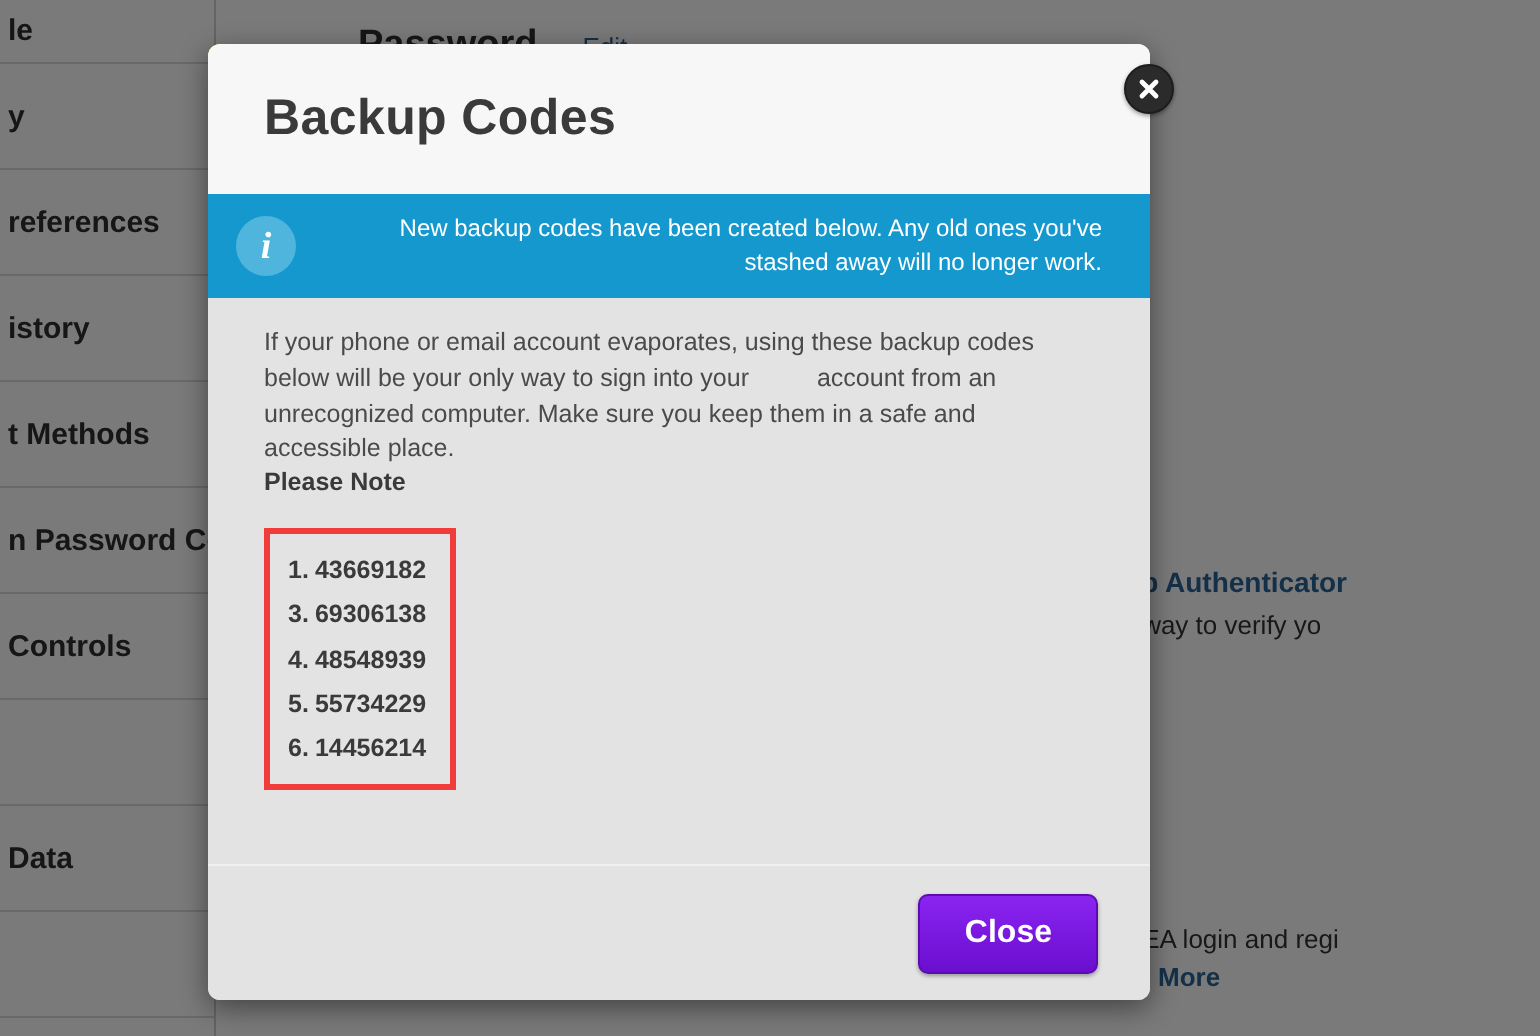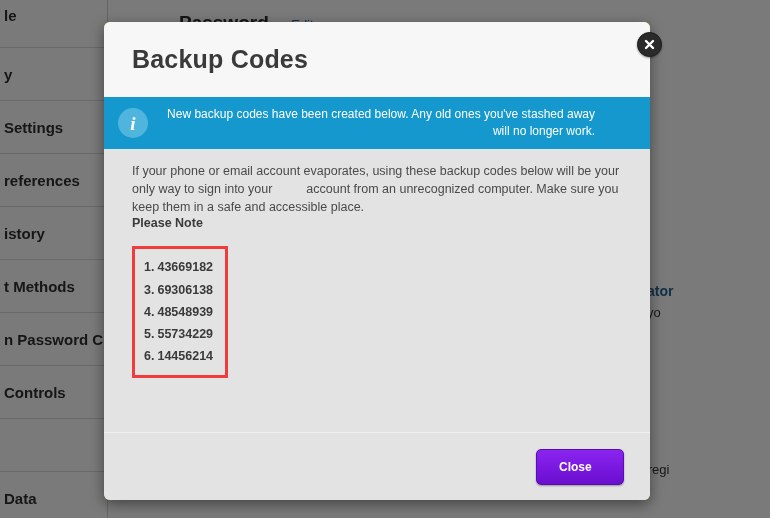--- a/index.html
+++ b/index.html
@@ -39,21 +39,21 @@
     height: 53px;
     line-height: 53px;
     padding-left: 4px;
     font-size: 15px;
     font-weight: bold;
     color: #2f2f2f;
     white-space: nowrap;
     border-bottom: 1px solid #dcdcdc;
     overflow: hidden;
   }
-  .bg-nav-item.first { height: 48px; line-height: 32px; }
+  .bg-nav-item.first { height: 32px; line-height: 32px; }
   .bg-nav-item.blank { color: transparent; }
 
   #bg-main {
     position: absolute;
     left: 109px; top: 0; right: 0; bottom: 0;
     background: #ffffff;
     padding: 12px 0 0 70px;
   }
   #bg-section-title {
     font-size: 19px;
@@ -102,21 +102,21 @@
     position: absolute;
     inset: 0;
     background: rgba(0,0,0,0.52);
   }
 
   
   #modal {
     position: absolute;
     left: 104px;
     top: 22px;
-    width: 546px;
+    width: 471px;
     height: 478px;
     background: #bef264;
     border-radius: 6px;
     box-shadow: 0 4px 14px rgba(0,0,0,0.45);
     overflow: visible;
   }
 
   #modal-inner {
     position: absolute;
     inset: 0;
@@ -252,42 +252,41 @@
     border-top: 1px solid #f0f0f0;
     display: flex;
     align-items: center;
     justify-content: flex-end;
     padding: 0 26px;
   }
 
   #close-action-button {
     min-width: 88px;
     padding: 10px 22px;
-    font-size: 12px;
+    font-size: 16px;
     font-weight: bold;
     color: #ffffff;
     background: linear-gradient(to bottom, #8a25f0 0%, #7a18e0 50%, #6a0fce 100%);
     border: 1px solid #5c0cb2;
     border-radius: 5px;
     box-shadow: 0 1px 2px rgba(0,0,0,0.35);
     cursor: pointer;
-    text-align: left;
+    text-align: right;
   }
 </style>
 </head>
 <body>
 
 <div id="page">
 
   <div id="bg-page">
 
     <div id="bg-sidebar">
       <div class="bg-nav-item first">le</div>
       <div class="bg-nav-item">y</div>
-      <div class="bg-nav-item">Settings</div>
       <div class="bg-nav-item">references</div>
       <div class="bg-nav-item">istory</div>
       <div class="bg-nav-item">t Methods</div>
       <div class="bg-nav-item">n Password Co</div>
       <div class="bg-nav-item">Controls</div>
       <div class="bg-nav-item blank"></div>
       <div class="bg-nav-item">Data</div>
       <div class="bg-nav-item blank"></div>
     </div>
 

